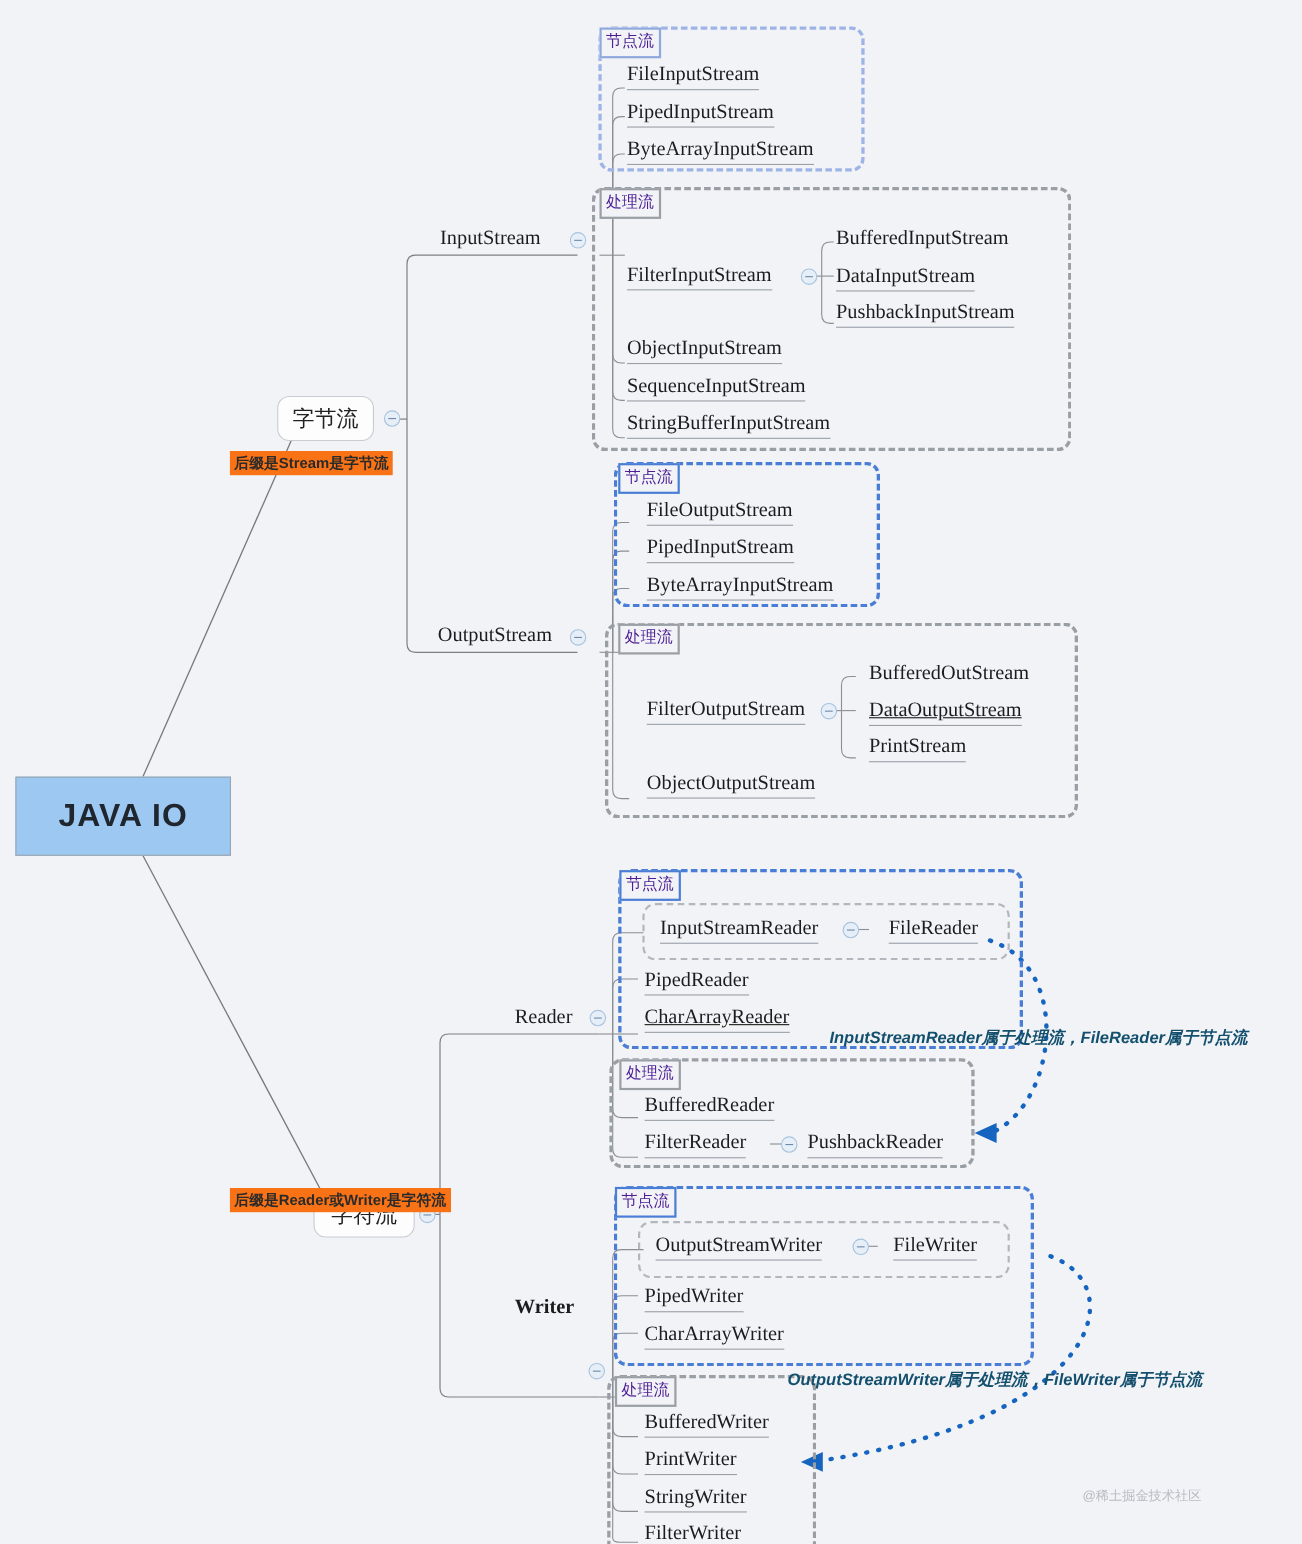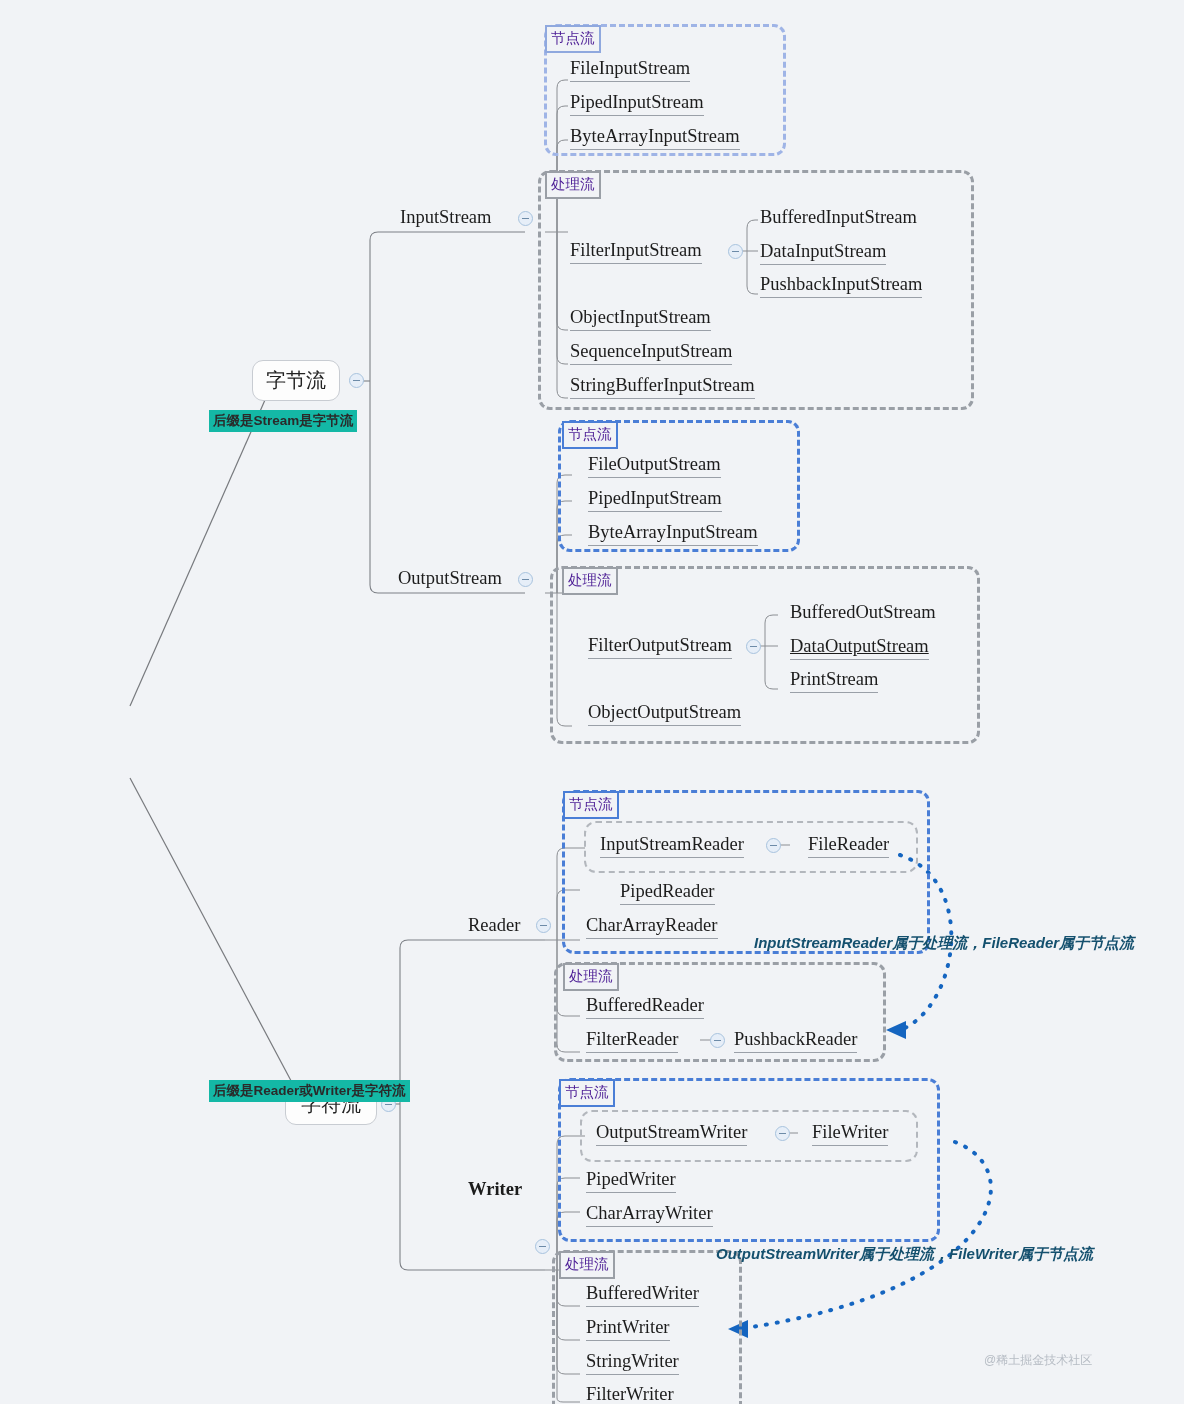--- a/index.html
+++ b/index.html
@@ -55,21 +55,21 @@
     display: flex;
     align-items: center;
     justify-content: center;
     box-sizing: border-box;
     padding: 0 10px;
   }
 
   
   .tip {
     position: absolute;
-    background: #14b8a6;
+    background: #f97316;
     font-family: "Liberation Sans", sans-serif;
     font-size: 13.5px;
     font-weight: bold;
     color: #2a2a2a;
     padding: 2px 4px;
     white-space: nowrap;
     box-sizing: border-box;
   }
 
   
@@ -234,20 +234,23 @@
 
     <path d="M782,1133 L798,1133" stroke="#8b8e93" stroke-width="1" fill="none"></path>
 
     <path d="M900,855 C975,880 960,1000 905,1028" stroke="#1565c0" stroke-width="4" fill="none" stroke-linecap="round" stroke-dasharray="1 10"></path>
     <polygon points="906,1021 886,1030 906,1039" fill="#1565c0"></polygon>
 
     <path d="M955,1142 C1030,1170 1000,1290 745,1328" stroke="#1565c0" stroke-width="4" fill="none" stroke-linecap="round" stroke-dasharray="1 10"></path>
     <polygon points="748,1320 728,1329 748,1338" fill="#1565c0"></polygon>
   </svg>
 
+  <div class="root-node">
+    <span>JAVA IO</span>
+  </div>
 
   <div class="bubble" style="left:252px; top:360px; width:88px; height:41px;">
     <span>字节流</span>
   </div>
   <div class="toggle" style="left:349px; top:373px;"></div>
   <div class="tip" style="left:209px; top:410px;">
     <span>后缀是Stream是字节流</span>
   </div>
 
   <div class="branch-label" style="left:400px; top:207px;">
@@ -363,24 +366,24 @@
 
   <div class="frame gray-thin" style="left:584px; top:821px; width:334px; height:52px;"></div>
   <div class="leaf" style="left:600px; top:834px;">
     <span>InputStreamReader</span>
   </div>
   <div class="toggle" style="left:766px; top:838px;"></div>
   <div class="leaf" style="left:808px; top:834px;">
     <span>FileReader</span>
   </div>
 
-  <div class="leaf" style="left:586px; top:881px;margin-left:34px;">
+  <div class="leaf" style="left:586px; top:881px;">
     <span>PipedReader</span>
   </div>
-  <div class="leaf" style="left:586px; top:915px;">
+  <div class="leaf" style="left:586px; top:915px;text-decoration:underline;">
     <span>CharArrayReader</span>
   </div>
 
   <div class="frame gray" style="left:554px; top:962px; width:332px; height:100px;"></div>
   <div class="chip gray" style="left:563px; top:963px;">
     <span>处理流</span>
   </div>
   <div class="leaf" style="left:586px; top:995px;">
     <span>BufferedReader</span>
   </div>

